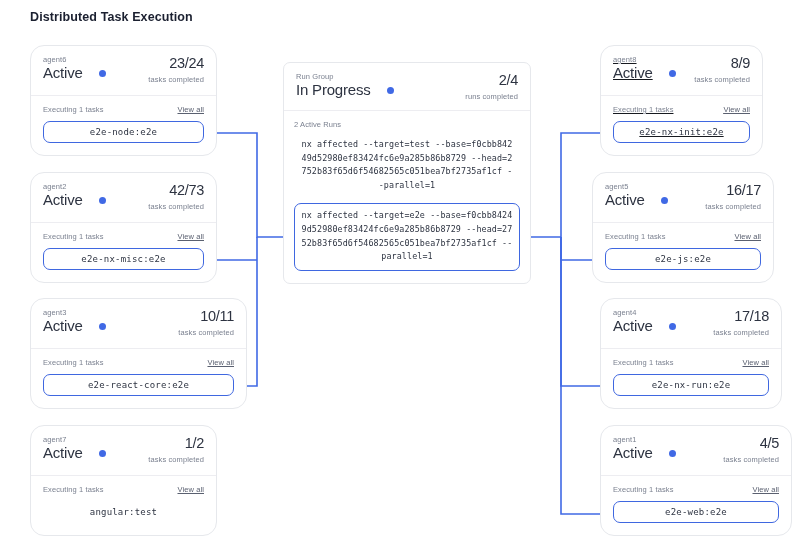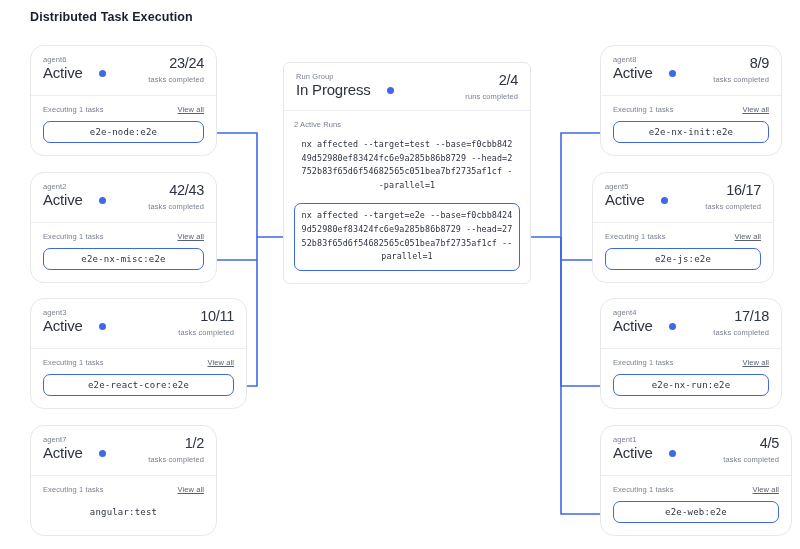--- a/index.html
+++ b/index.html
@@ -242,21 +242,21 @@
 </div>
 
 <div class="card" style="left:30px; top:172px; width:187px;">
   <div class="card-head">
     <div class="agent-name">agent2</div>
     <div class="status-row">
       <span class="status-text">Active</span>
       <span class="status-dot"></span>
     </div>
     <div class="count-block">
-      <div class="count-value">42/43</div>
+      <div class="count-value">42/73</div>
       <div class="count-label">tasks completed</div>
     </div>
   </div>
   <div class="card-body">
     <div class="body-top">
       <span class="executing-label">Executing 1 tasks</span>
       <span class="view-all">View all</span>
     </div>
     <div class="task-pill">e2e-nx-misc:e2e</div>
   </div>
@@ -316,21 +316,21 @@
       <div class="count-label">runs completed</div>
     </div>
   </div>
   <div class="runs-body">
     <div class="active-runs-label">2 Active Runs</div>
     <div class="cmd plain">nx affected --target=test --base=f0cbb84249d52980ef83424fc6e9a285b86b8729 --head=2752b83f65d6f54682565c051bea7bf2735af1cf --parallel=1</div>
     <div class="cmd boxed">nx affected --target=e2e --base=f0cbb84249d52980ef83424fc6e9a285b86b8729 --head=2752b83f65d6f54682565c051bea7bf2735af1cf --parallel=1</div>
   </div>
 </div>
 
-<div class="card" style="left:600px; top:45px; width:182px;">
+<div class="card" style="left:600px; top:45px; width:163px;text-decoration:underline;">
   <div class="card-head">
     <div class="agent-name">agent8</div>
     <div class="status-row">
       <span class="status-text">Active</span>
       <span class="status-dot"></span>
     </div>
     <div class="count-block">
       <div class="count-value">8/9</div>
       <div class="count-label">tasks completed</div>
     </div>

